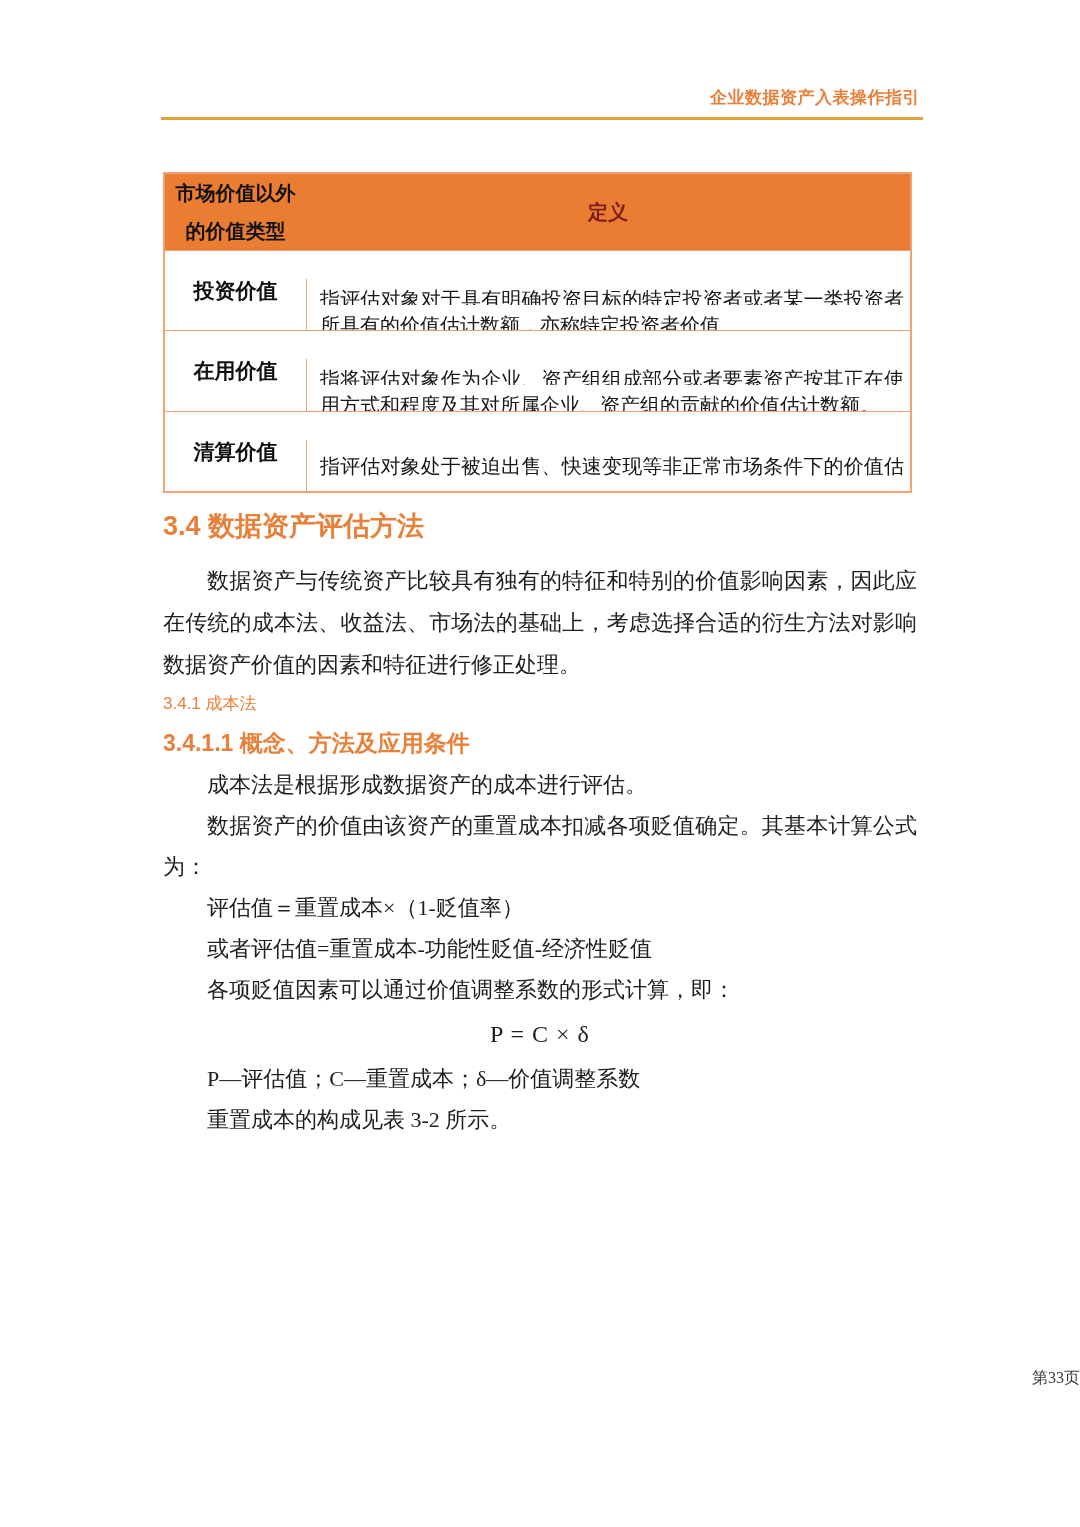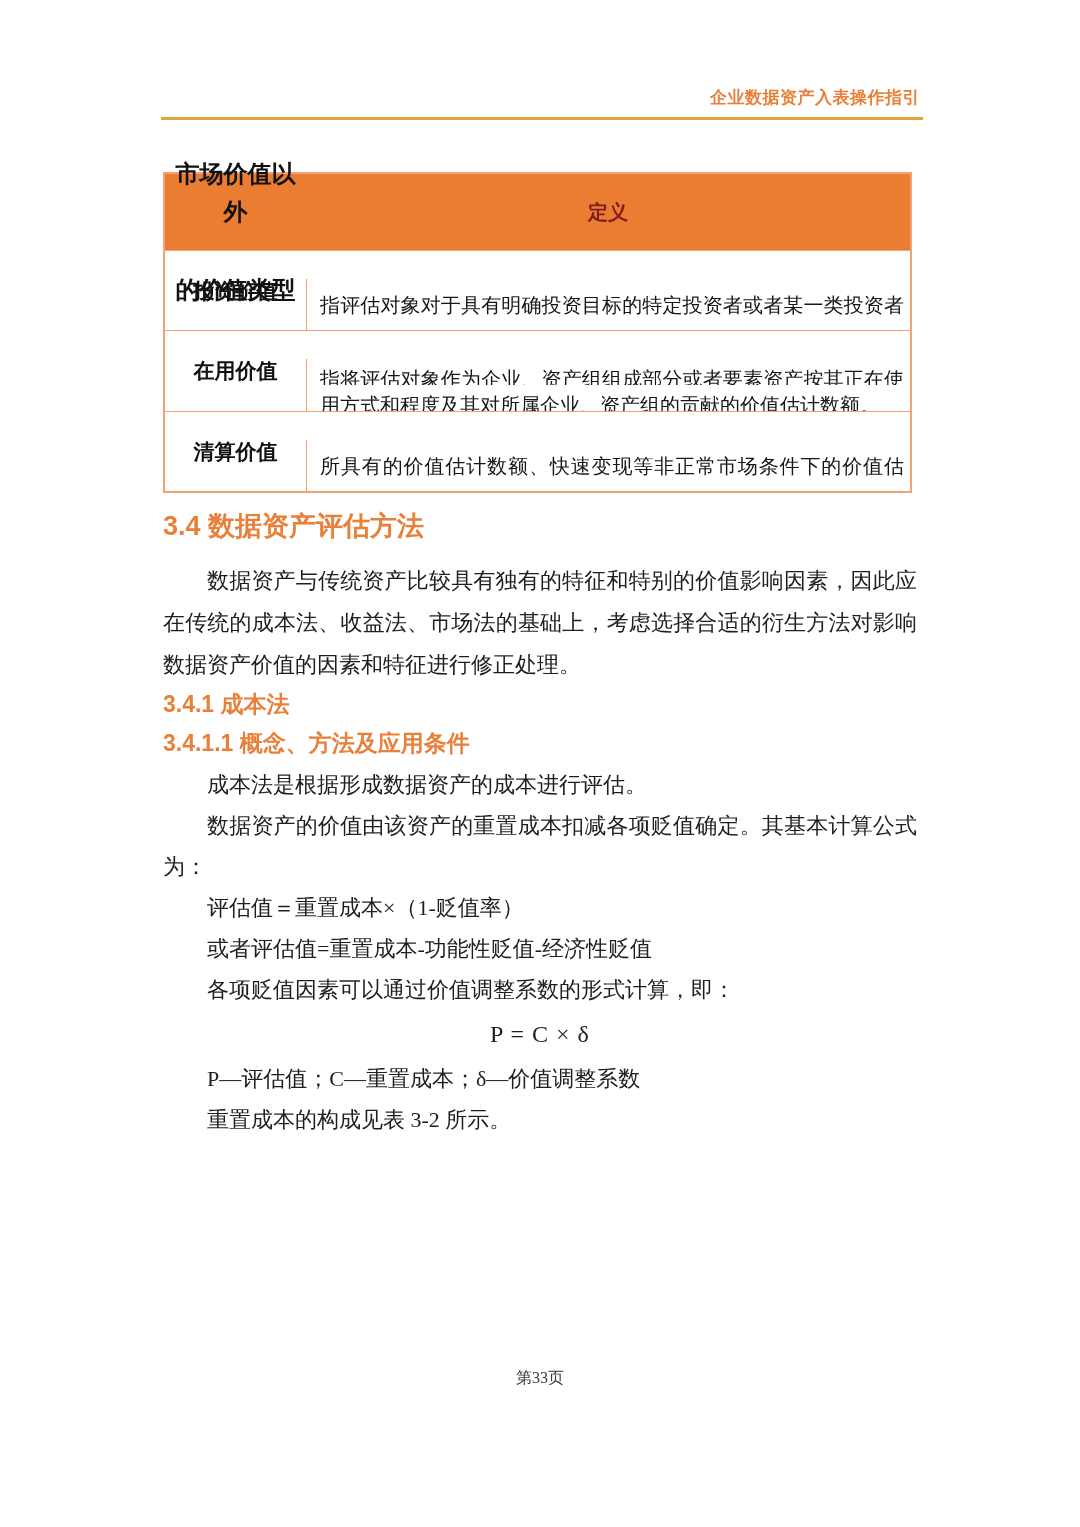--- a/index.html
+++ b/index.html
@@ -53,21 +53,21 @@
     display: flex;
     background: var(--table-header-bg);
     height: 76px;
   }
   .vtable .th-col1 {
     width: 141px;
     display: flex; flex-direction: column; justify-content: center;
     text-align: center;
   }
   .vtable .th-col1 .th-line {
-    font-size: 24px; font-weight: bold; color: #111; line-height: 38px; margin-top: 40px;
+    font-size: 20px; font-weight: bold; color: #111; line-height: 38px;
   }
   .vtable .th-col2 {
     flex: 1;
     display: flex; align-items: center; justify-content: center;
     font-size: 20px; font-weight: bold; color: #7f1d1d;
   }
   .vtable .trow {
     display: flex;
     border-top: 1.5px solid var(--table-border);
   }
@@ -93,21 +93,21 @@
 
   
   .h34 {
     left: 163px; top: 506px; width: 757px; height: 40px; line-height: 40px;
     font-family: "Liberation Sans", "DejaVu Sans", sans-serif;
     font-size: 27px; font-weight: bold; color: var(--accent-orange);
   }
   .h341 {
     left: 163px; top: 686px; width: 757px; height: 36px; line-height: 36px;
     font-family: "Liberation Sans", "DejaVu Sans", sans-serif;
-    font-size: 23px; font-weight: 700; color: var(--accent-orange);
+    font-size: 17px; font-weight: 400; color: var(--accent-orange);
   }
   .h3411 {
     left: 163px; top: 725px; width: 757px; height: 36px; line-height: 36px;
     font-family: "Liberation Sans", "DejaVu Sans", sans-serif;
     font-size: 23px; font-weight: bold; color: var(--accent-orange);
   }
 
   
   .bline {
     left: 163px; width: 754px; height: 41px; line-height: 41px;
@@ -128,21 +128,21 @@
   .cl8 { top: 1099px; }
   .formula-center {
     left: 163px; top: 1014px; width: 754px; height: 40px; line-height: 40px;
     text-align: center; font-size: 24px; color: var(--text-color);
     letter-spacing: 1px;
   }
 
   
   .footer {
     left: 0; top: 1366px; width: 1080px; height: 24px; line-height: 24px;
-    text-align: center; font-size: 16px; color: #3a3a3a;
+    text-align: right; font-size: 16px; color: #3a3a3a;
   }
 </style>
 </head>
 <body>
 
 <div class="page">
 
   <div class="abs header-title">企业数据资产入表操作指引</div>
   <div class="abs header-rule"></div>
 
@@ -153,35 +153,36 @@
         <div class="th-line">市场价值以外</div>
         <div class="th-line">的价值类型</div>
       </div>
       <div class="th-col2">定义</div>
     </div>
 
     <div class="trow r1">
       <div class="td-name">投资价值</div>
       <div class="td-def">
         <div class="def-line fill">指评估对象对于具有明确投资目标的特定投资者或者某一类投资者</div>
+        <div class="def-line">所具有的价值估计数额，亦称特定投资者价值。</div>
       </div>
     </div>
 
     <div class="trow r2">
       <div class="td-name">在用价值</div>
       <div class="td-def">
         <div class="def-line fill">指将评估对象作为企业、资产组组成部分或者要素资产按其正在使</div>
         <div class="def-line">用方式和程度及其对所属企业、资产组的贡献的价值估计数额。</div>
       </div>
     </div>
 
     <div class="trow r3">
       <div class="td-name">清算价值</div>
       <div class="td-def">
-        <div class="def-line fill">所具有的价值估计数额、快速变现等非正常市场条件下的价值估</div>
+        <div class="def-line fill">指评估对象处于被迫出售、快速变现等非正常市场条件下的价值估</div>
       </div>
     </div>
   </div>
 
   <div class="abs h34">3.4 数据资产评估方法</div>
 
   <div class="abs bline justify indent p1l1">数据资产与传统资产比较具有独有的特征和特别的价值影响因素，因此应</div>
   <div class="abs bline justify p1l2">在传统的成本法、收益法、市场法的基础上，考虑选择合适的衍生方法对影响</div>
   <div class="abs bline p1l3">数据资产价值的因素和特征进行修正处理。</div>
 

